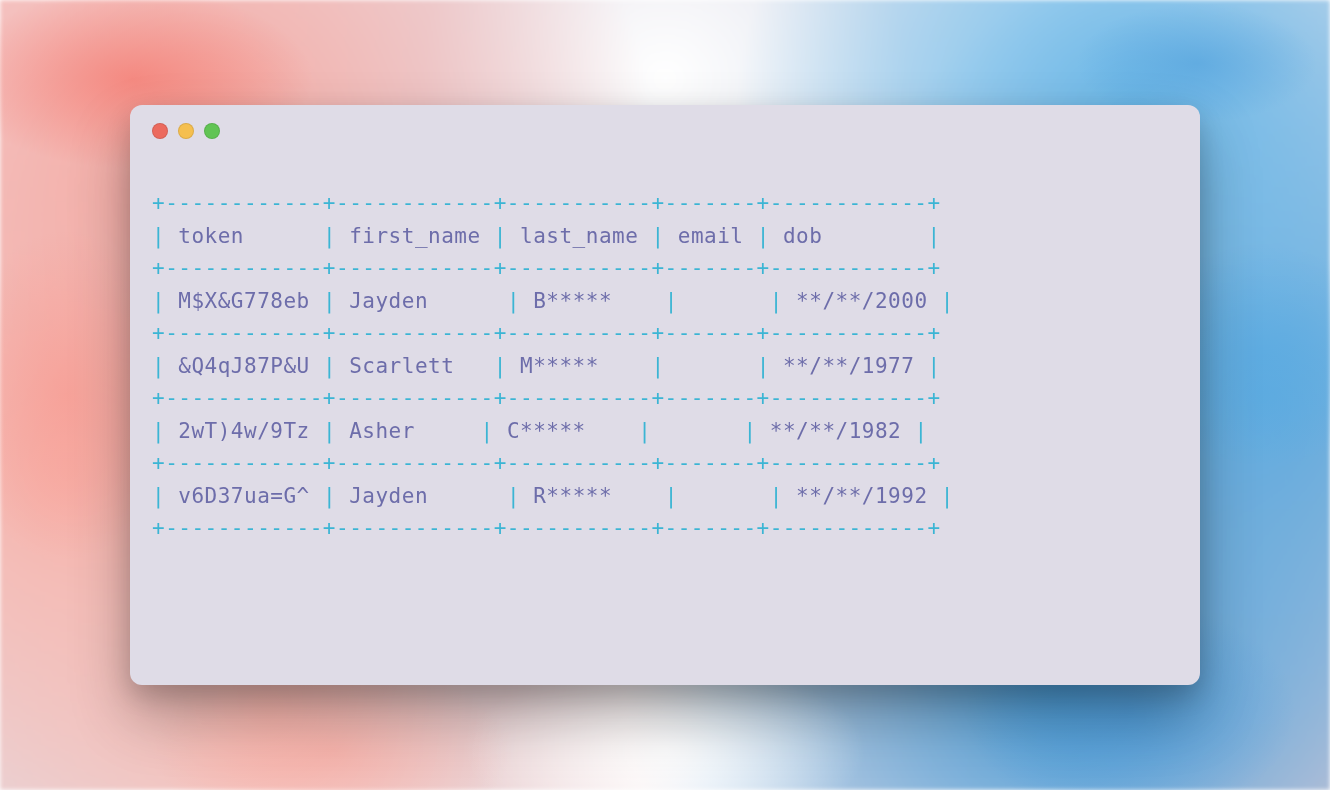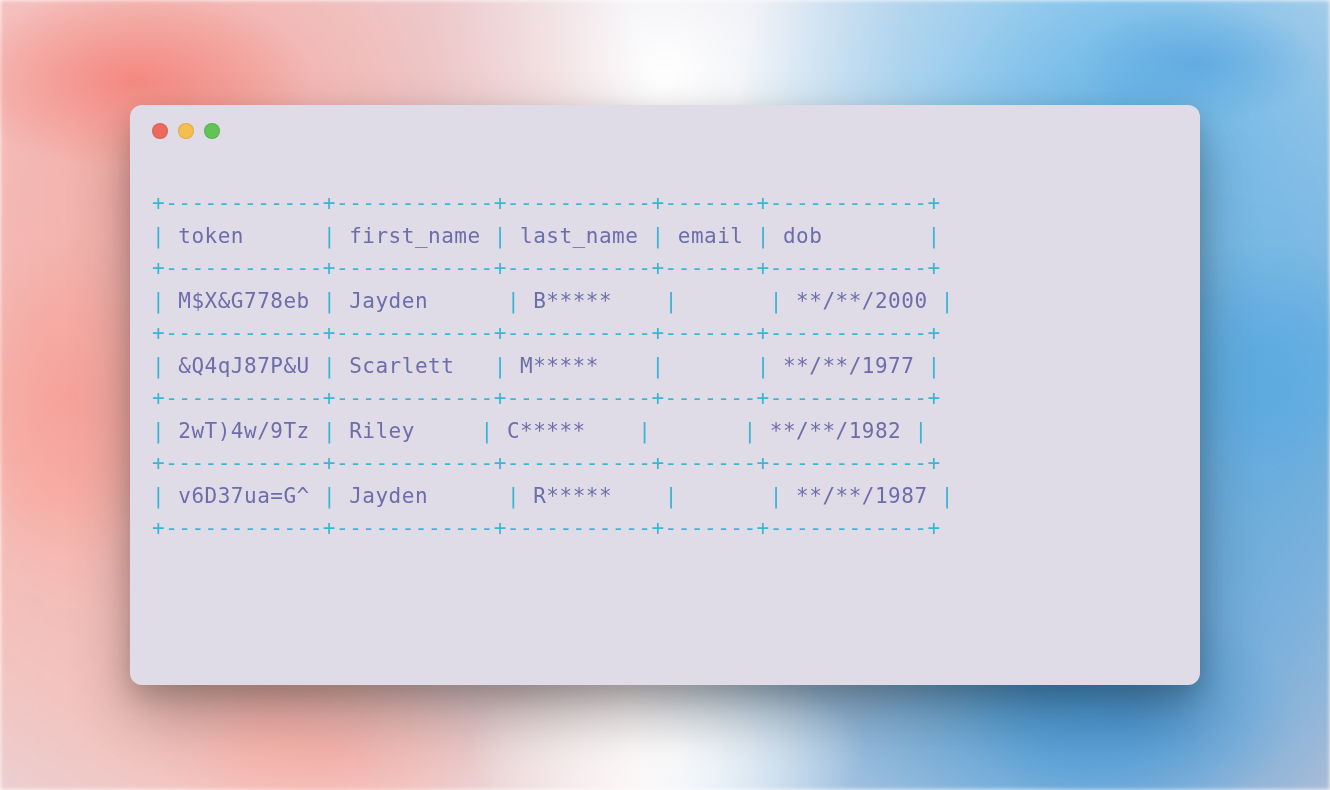--- a/index.html
+++ b/index.html
@@ -109,18 +109,18 @@
     <div class="traffic-light traffic-yellow"></div>
     <div class="traffic-light traffic-green"></div>
   </div>
   <div class="terminal-content" id="terminal-output"><span class="border-line">+------------+------------+-----------+-------+------------+</span>
 <span class="pipe">|</span><span class="cell-text"> token      </span><span class="pipe">|</span><span class="cell-text"> first_name </span><span class="pipe">|</span><span class="cell-text"> last_name </span><span class="pipe">|</span><span class="cell-text"> email </span><span class="pipe">|</span><span class="cell-text"> dob        </span><span class="pipe">|</span>
 <span class="border-line">+------------+------------+-----------+-------+------------+</span>
 <span class="pipe">|</span><span class="cell-text"> M$X&amp;G778eb </span><span class="pipe">|</span><span class="cell-text"> Jayden      </span><span class="pipe">|</span><span class="cell-text"> B*****    </span><span class="pipe">|</span><span class="cell-text">       </span><span class="pipe">|</span><span class="cell-text"> **/**/2000 </span><span class="pipe">|</span>
 <span class="border-line">+------------+------------+-----------+-------+------------+</span>
 <span class="pipe">|</span><span class="cell-text"> &amp;Q4qJ87P&amp;U </span><span class="pipe">|</span><span class="cell-text"> Scarlett   </span><span class="pipe">|</span><span class="cell-text"> M*****    </span><span class="pipe">|</span><span class="cell-text">       </span><span class="pipe">|</span><span class="cell-text"> **/**/1977 </span><span class="pipe">|</span>
 <span class="border-line">+------------+------------+-----------+-------+------------+</span>
-<span class="pipe">|</span><span class="cell-text"> 2wT)4w/9Tz </span><span class="pipe">|</span><span class="cell-text"> Riley     </span><span class="pipe">|</span><span class="cell-text"> C*****    </span><span class="pipe">|</span><span class="cell-text">       </span><span class="pipe">|</span><span class="cell-text"> **/**/1982 </span><span class="pipe">|</span>
+<span class="pipe">|</span><span class="cell-text"> 2wT)4w/9Tz </span><span class="pipe">|</span><span class="cell-text"> Asher     </span><span class="pipe">|</span><span class="cell-text"> C*****    </span><span class="pipe">|</span><span class="cell-text">       </span><span class="pipe">|</span><span class="cell-text"> **/**/1982 </span><span class="pipe">|</span>
 <span class="border-line">+------------+------------+-----------+-------+------------+</span>
-<span class="pipe">|</span><span class="cell-text"> v6D37ua=G^ </span><span class="pipe">|</span><span class="cell-text"> Jayden      </span><span class="pipe">|</span><span class="cell-text"> R*****    </span><span class="pipe">|</span><span class="cell-text">       </span><span class="pipe">|</span><span class="cell-text"> **/**/1987 </span><span class="pipe">|</span>
+<span class="pipe">|</span><span class="cell-text"> v6D37ua=G^ </span><span class="pipe">|</span><span class="cell-text"> Jayden      </span><span class="pipe">|</span><span class="cell-text"> R*****    </span><span class="pipe">|</span><span class="cell-text">       </span><span class="pipe">|</span><span class="cell-text"> **/**/1992 </span><span class="pipe">|</span>
 <span class="border-line">+------------+------------+-----------+-------+------------+</span>
 </div>
 </div>
 
 </body></html>

